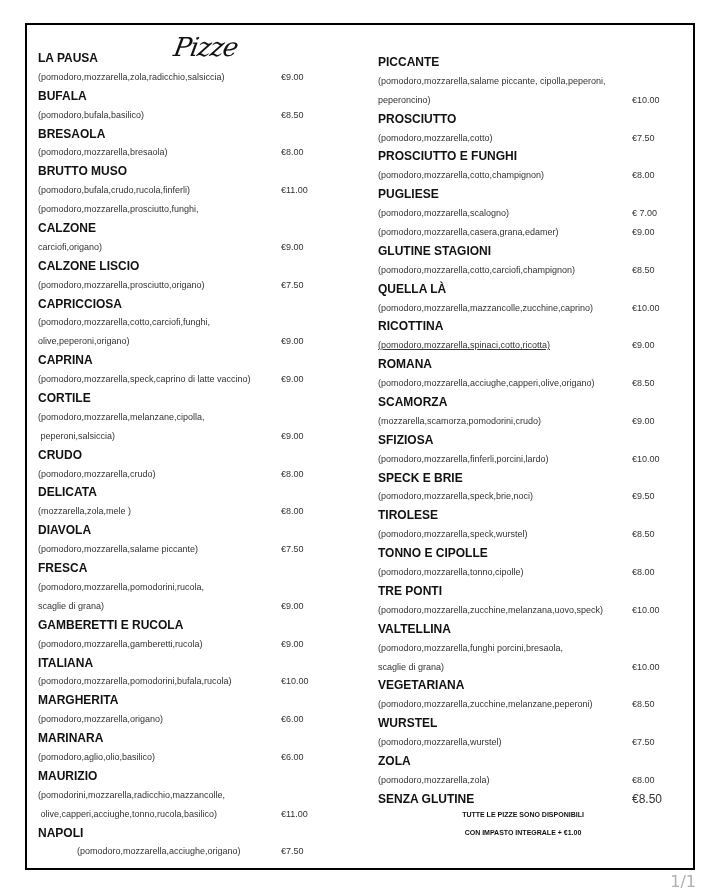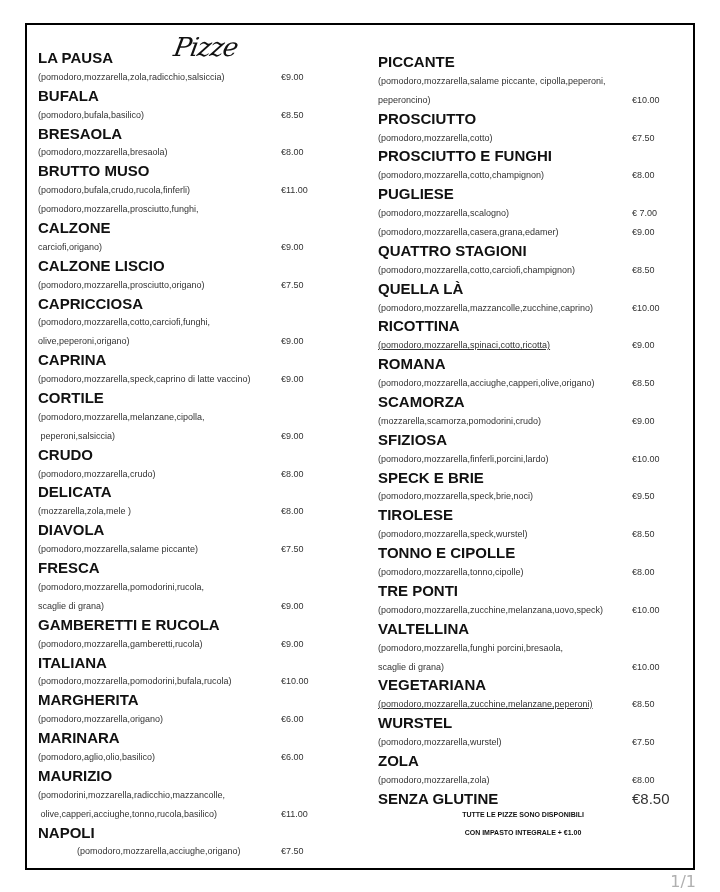--- a/index.html
+++ b/index.html
@@ -51,21 +51,21 @@
     }
     .line {
       position: relative;
       height: 18.9px;
       line-height: 18.9px;
       font-size: 9px;
       white-space: nowrap;
     }
     .name {
       font-weight: bold;
-      font-size: 15px;
+      font-size: 12px;
       color: #111;
     }
     .desc {
       color: #333;
     }
     .price {
       position: absolute;
       top: 0;
       color: #333;
     }
@@ -198,21 +198,21 @@
       <div class="line desc"><span style="white-space: pre;">(pomodoro,mozzarella,cotto,champignon)</span><span class="price">€8.00</span></div>
     </div>
     <div>
       <div class="line name"><span>PUGLIESE</span></div>
       <div class="line desc"><span style="white-space: pre;">(pomodoro,mozzarella,scalogno)</span><span class="price">€ 7.00</span></div>
     </div>
     <div>
       <div class="line desc"><span style="white-space: pre;">(pomodoro,mozzarella,casera,grana,edamer)</span><span class="price">€9.00</span></div>
     </div>
     <div>
-      <div class="line name"><span>QUATTRO STAGIONI</span></div>
+      <div class="line name"><span>GLUTINE STAGIONI</span></div>
       <div class="line desc"><span style="white-space: pre;">(pomodoro,mozzarella,cotto,carciofi,champignon)</span><span class="price">€8.50</span></div>
     </div>
     <div>
       <div class="line name"><span>QUELLA LÀ</span></div>
       <div class="line desc"><span style="white-space: pre;">(pomodoro,mozzarella,mazzancolle,zucchine,caprino)</span><span class="price">€10.00</span></div>
     </div>
     <div>
       <div class="line name"><span>RICOTTINA</span></div>
       <div class="line desc"><span style="white-space: pre; text-decoration: underline;">(pomodoro,mozzarella,spinaci,cotto,ricotta)</span><span class="price">€9.00</span></div>
     </div>
@@ -244,21 +244,21 @@
       <div class="line name"><span>TRE PONTI</span></div>
       <div class="line desc"><span style="white-space: pre;">(pomodoro,mozzarella,zucchine,melanzana,uovo,speck)</span><span class="price">€10.00</span></div>
     </div>
     <div>
       <div class="line name"><span>VALTELLINA</span></div>
       <div class="line desc"><span style="white-space: pre;">(pomodoro,mozzarella,funghi porcini,bresaola,</span></div>
       <div class="line desc"><span style="white-space: pre;">scaglie di grana)</span><span class="price">€10.00</span></div>
     </div>
     <div>
       <div class="line name"><span>VEGETARIANA</span></div>
-      <div class="line desc"><span style="white-space: pre; text-decoration: underline;">(pomodoro,mozzarella,zucchine,melanzane,peperoni)</span><span class="price">€8.50</span></div>
+      <div class="line desc"><span style="white-space: pre;">(pomodoro,mozzarella,zucchine,melanzane,peperoni)</span><span class="price">€8.50</span></div>
     </div>
     <div>
       <div class="line name"><span>WURSTEL</span></div>
       <div class="line desc"><span style="white-space: pre;">(pomodoro,mozzarella,wurstel)</span><span class="price">€7.50</span></div>
     </div>
     <div>
       <div class="line name"><span>ZOLA</span></div>
       <div class="line desc"><span style="white-space: pre;">(pomodoro,mozzarella,zola)</span><span class="price">€8.00</span></div>
     </div>
     <div>

